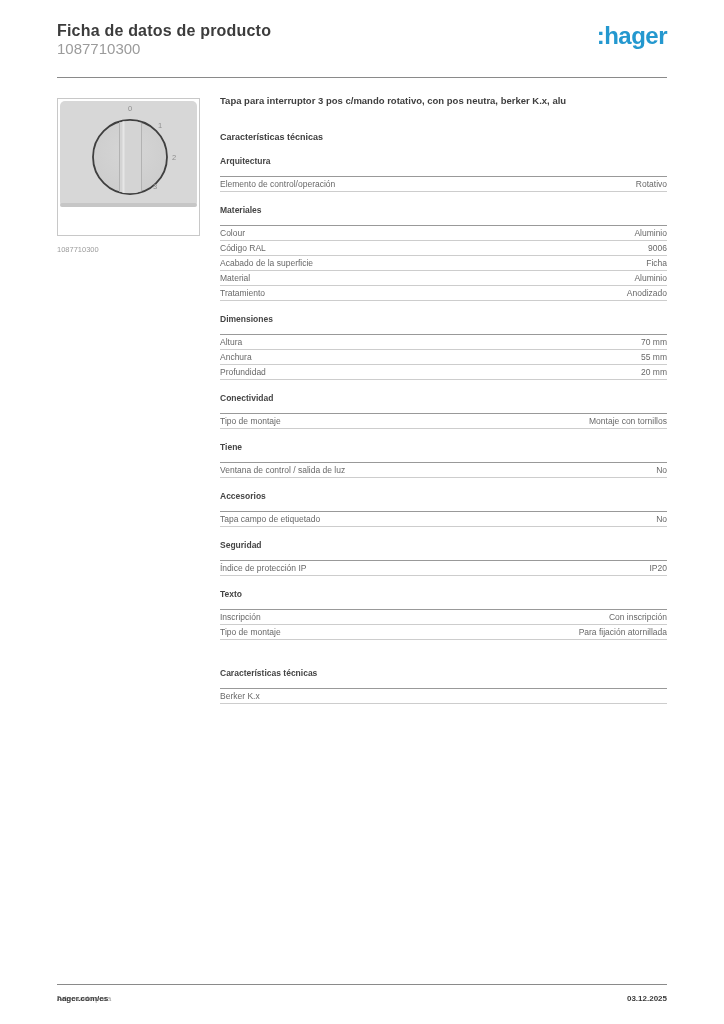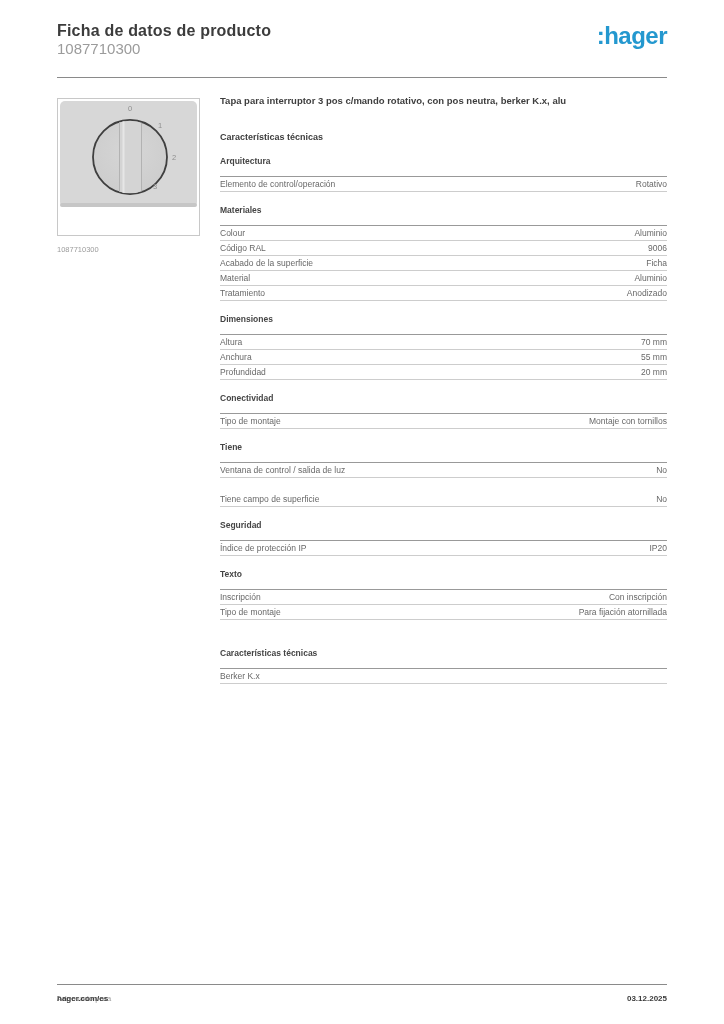--- a/index.html
+++ b/index.html
@@ -233,22 +233,23 @@
 
       <div class="spec-section">
         <h3 class="spec-title">Tiene</h3>
         <div class="spec-row">
           <span class="spec-label">Ventana de control / salida de luz</span>
           <span class="spec-value">No</span>
         </div>
       </div>
 
       <div class="spec-section">
-        <div class="spec-row">
-          <span class="spec-label">Tiene campo de superficie</span>
+        <h3 class="spec-title">Accesorios</h3>
+        <div class="spec-row">
+          <span class="spec-label">Tapa campo de etiquetado</span>
           <span class="spec-value">No</span>
         </div>
       </div>
 
       <div class="spec-section">
         <h3 class="spec-title">Seguridad</h3>
         <div class="spec-row">
           <span class="spec-label">Índice de protección IP</span>
           <span class="spec-value">IP20</span>
         </div>

